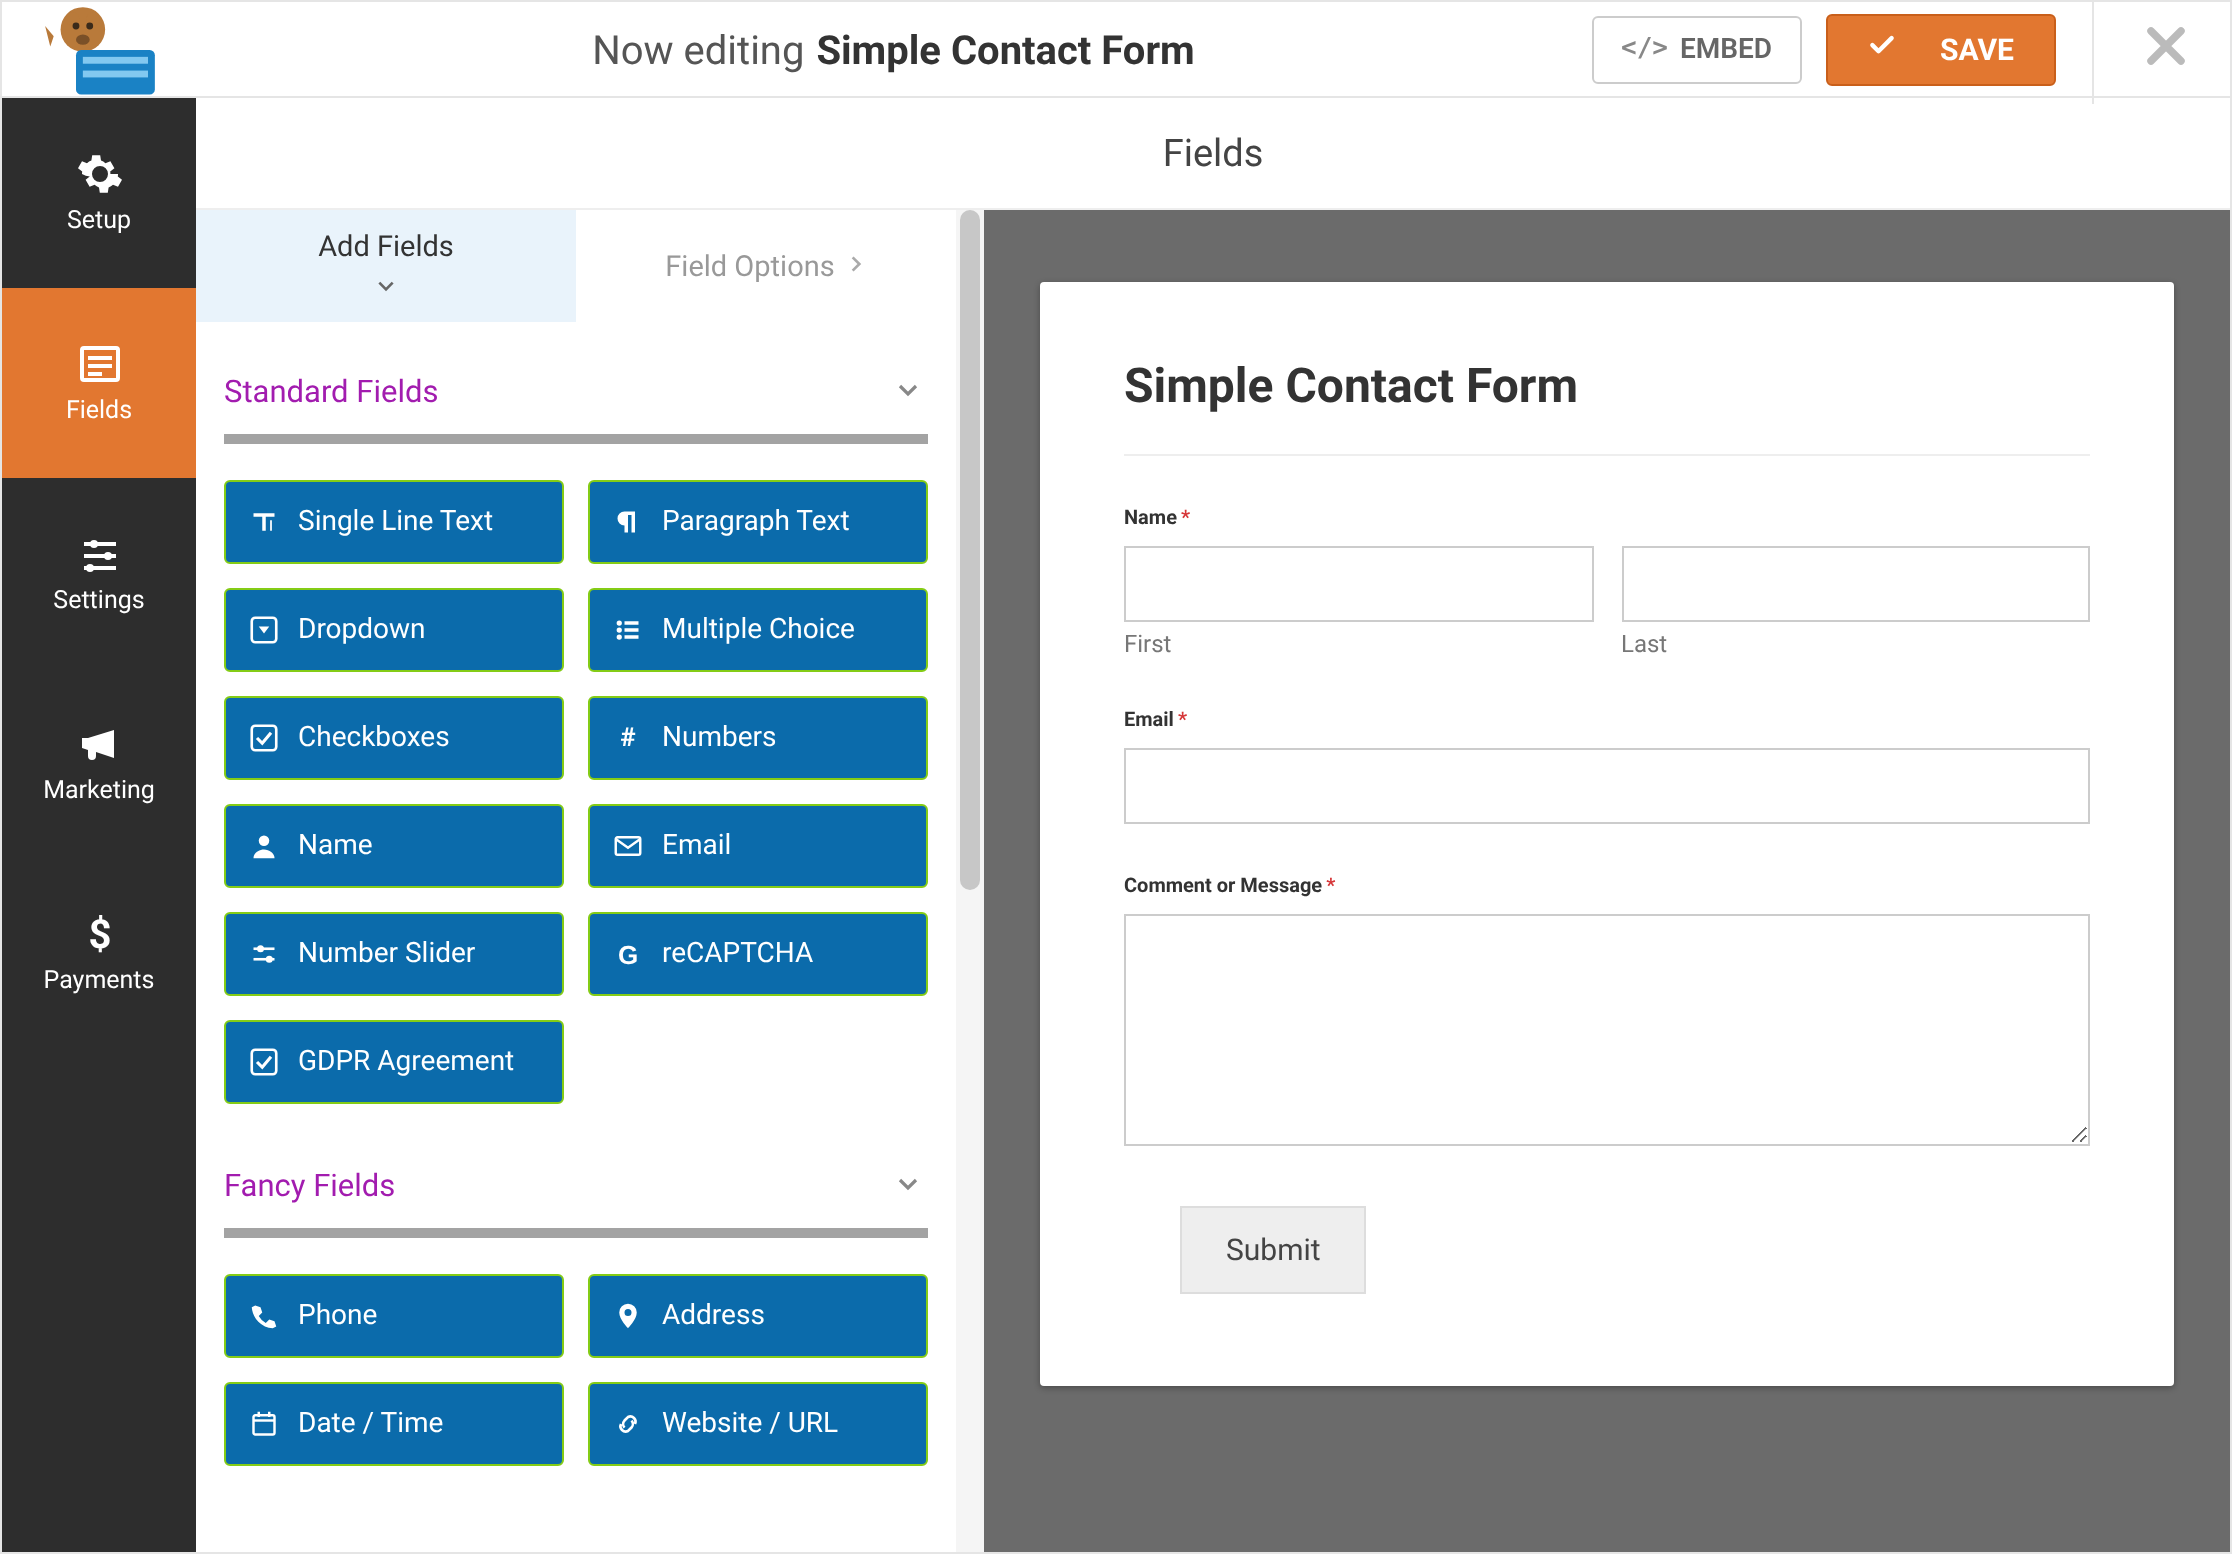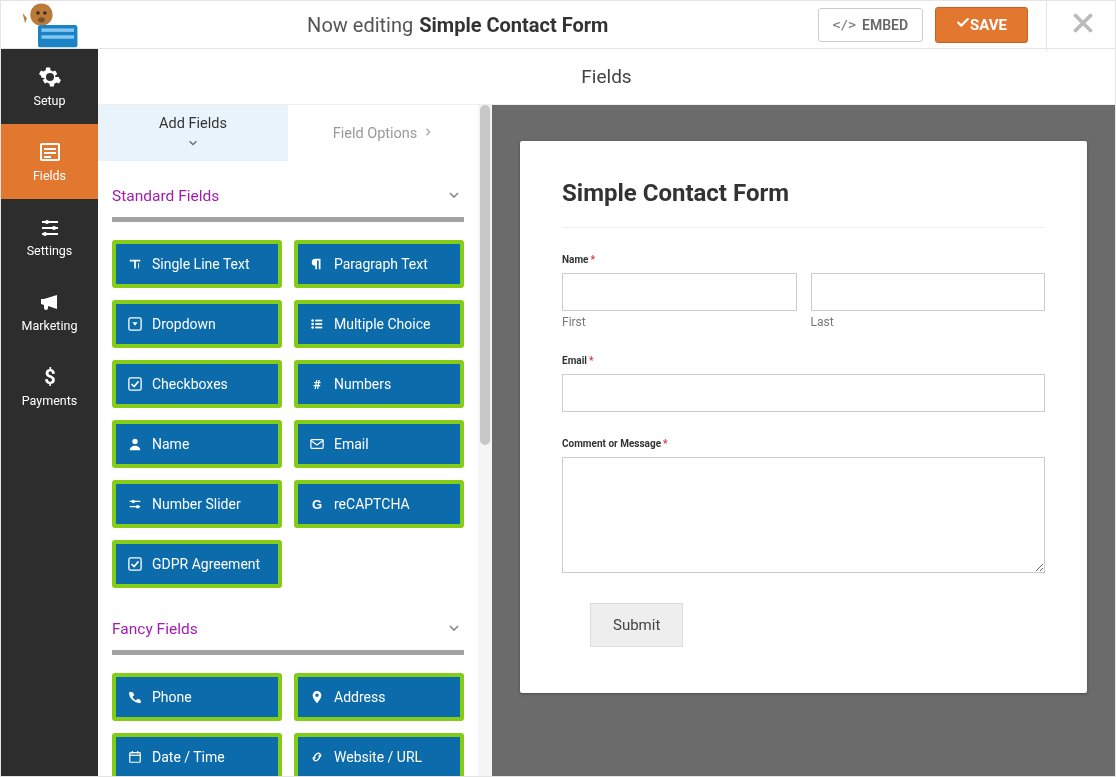--- a/index.html
+++ b/index.html
@@ -9,30 +9,30 @@
 
   
   .topbar { height: 48px; display: flex; align-items: center; border-bottom: 1px solid #e5e5e5; position: relative; }
   .logo-box { width: 97px; height: 64px; display: flex; align-items: center; justify-content: center; }
   .logo-box svg { width: 58px; height: 48px; }
   .title-area { flex: 1; display: flex; justify-content: center; align-items: center; font-size: 20px; color: #4a4a4a; }
   .title-area .prefix { font-weight: 400; margin-right: 6px; color: #555; }
   .title-area .name { font-weight: 700; color: #333; }
   .top-actions { display: flex; align-items: center; gap: 12px; padding-right: 18px; }
   .btn-embed { display: flex; align-items: center; gap: 6px; border: 1px solid #ccc; background: #fff; color: #666; padding: 8px 14px; border-radius: 3px; font-size: 14px; font-weight: 600; cursor: pointer; }
-  .btn-save { display: flex; align-items: center; gap: 0; background: #e27730; color: #fff; border: 1px solid #c95f1a; padding: 8px 20px; border-radius: 3px; font-size: 15px; font-weight: 700; cursor: pointer; }
+  .btn-save { display: flex; align-items: center; gap: 22px; background: #e27730; color: #fff; border: 1px solid #c95f1a; padding: 8px 20px; border-radius: 3px; font-size: 15px; font-weight: 700; cursor: pointer; }
   .divider-v { width: 1px; height: 54px; background: #e5e5e5; margin: 0 10px 0 6px; }
   .close-x { color: #bbb; font-size: 24px; font-weight: 700; cursor: pointer; padding: 0 4px; }
 
   
   .body { flex: 1; display: flex; min-height: 0; }
 
   
   .sidebar { width: 97px; background: #2d2d2d; display: flex; flex-direction: column; }
-  .side-item { color: #fff; display: flex; flex-direction: column; align-items: center; justify-content: center; height: 75px; font-size: 12.5px; cursor: pointer; gap: 4px; }
+  .side-item { color: #fff; display: flex; flex-direction: column; align-items: center; justify-content: center; height: 95px; font-size: 12.5px; cursor: pointer; gap: 4px; }
   .side-item.active { background: #e27730; }
   .side-item svg, .side-item .icon { width: 24px; height: 24px; fill: #fff; color: #fff; }
 
   
   .main { flex: 1; display: flex; flex-direction: column; background: #fff; min-width: 0; }
   .main-header { height: 56px; display: flex; align-items: center; justify-content: center; font-size: 19px; color: #444; border-bottom: 1px solid #eee; }
   .main-body { flex: 1; display: flex; min-height: 0; }
 
   
   .panel-wrap { display: flex; }
@@ -41,21 +41,21 @@
   .tab { flex: 1; display: flex; align-items: center; justify-content: center; font-size: 14.5px; cursor: pointer; gap: 6px; }
   .tab.active { background: #e9f3fb; color: #333; flex-direction: column; }
   .tab.inactive { background: #fff; color: #999; }
   .tab .chev { font-size: 11px; }
 
   .panel-scroll { flex: 1; overflow-y: auto; padding: 12px 14px 0 14px; }
   .group { margin-bottom: 18px; }
   .group-header { display: flex; align-items: center; justify-content: space-between; padding: 14px 4px 12px 0; color: #a21caf; font-size: 15.5px; border-bottom: 5px solid #a3a3a3; cursor: pointer; gap: 40px; }
   .group-header .chev-down { font-size: 12px; color: #888; }
   .field-grid { display: grid; grid-template-columns: 1fr 1fr; gap: 12px; padding-top: 18px; }
-  .field-btn { background: #0b6bab; color: #fff; border-radius: 3px; padding: 12px 12px; display: flex; align-items: center; gap: 10px; font-size: 14px; cursor: pointer; border: 4px solid #84cc16; }
+  .field-btn { background: #0b6bab; color: #fff; border-radius: 3px; padding: 12px 12px; display: flex; align-items: center; gap: 10px; font-size: 14px; cursor: pointer; border: 1px solid #84cc16; }
   .field-btn .fi { width: 14px; height: 14px; display: inline-flex; align-items: center; justify-content: center; font-size: 13px; font-weight: 700; flex-shrink: 0; }
   .field-btn .fi svg { width: 14px; height: 14px; fill: #fff; }
 
   .scrollbar { width: 14px; background: #f5f5f5; position: relative; }
   .scroll-thumb { position: absolute; left: 2px; right: 2px; top: 0; height: 340px; background: #c7c7c7; border-radius: 5px; }
 
   
   .preview { flex: 1; background: #6b6b6b; padding: 36px 28px; overflow: auto; }
   .form-card { background: #fff; border-radius: 2px; padding: 38px 42px 46px; max-width: 640px; box-shadow: 0 1px 3px rgba(0,0,0,.3); }
   .form-title { font-size: 24px; font-weight: 700; color: #333; padding-bottom: 20px; border-bottom: 1px solid #eee; margin-bottom: 26px; }

